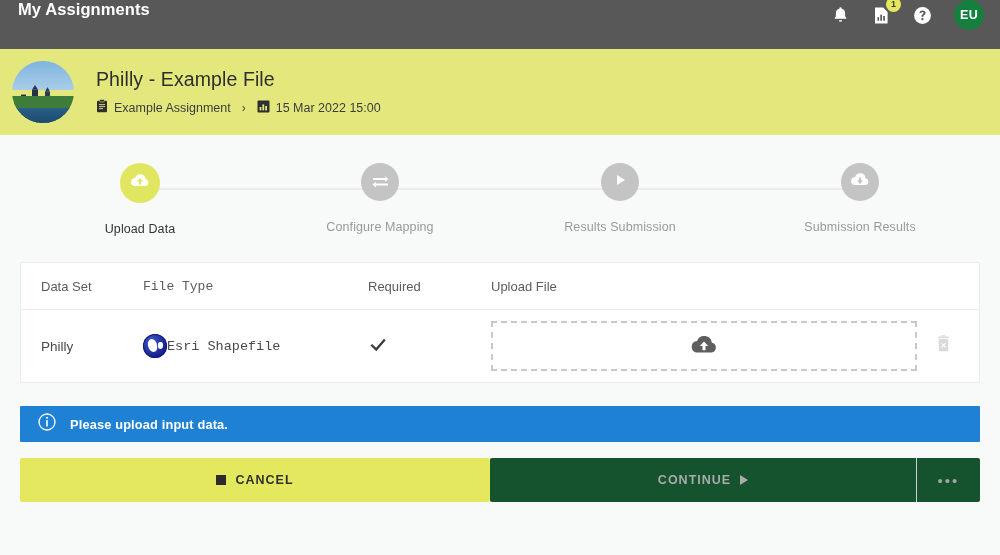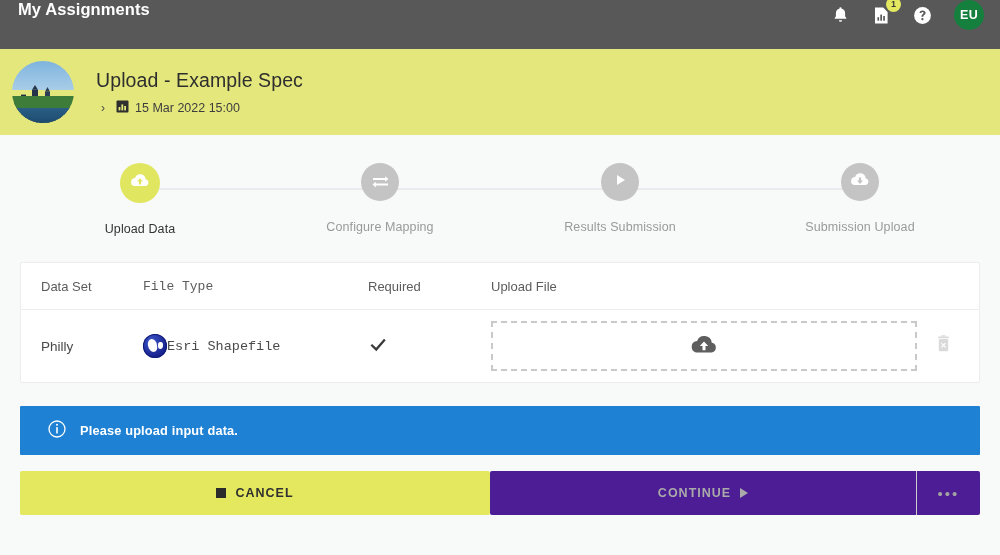--- a/index.html
+++ b/index.html
@@ -214,26 +214,26 @@
   }
   .dropzone-texts { display: flex; flex-direction: column; gap: 2px; }
   .dz-primary { font-size: 13px; color: #555555; }
   .dz-secondary { font-size: 11.5px; color: #707070; }
   .delete-cell { display: flex; justify-content: center; align-items: center; }
   .trash-btn { cursor: pointer; opacity: .55; }
 
   
   .info-banner {
     margin: 23px 20px 0 20px;
-    height: 49px;
+    height: 36px;
     background: #1f81d4;
     display: flex;
     align-items: center;
     gap: 14px;
-    padding-left: 28px;
+    padding-left: 18px;
     color: #ffffff;
     border-radius: 1px;
   }
   .info-text { font-size: 12.8px; font-weight: bold; letter-spacing: .15px; }
 
   
   .actions {
     display: flex;
     margin: 16px 20px 0 20px;
   }
@@ -251,21 +251,21 @@
     letter-spacing: 1px;
     color: #303030;
     cursor: pointer;
     border-radius: 2px;
   }
   .stop-sq { width: 10px; height: 10px; background: #2b2b2b; display: inline-block; }
   .btn-continue-group {
     flex: 1;
     display: flex;
     height: 44px;
-    background: #4c1d95;
+    background: #14532d;
     border-radius: 2px;
     overflow: hidden;
   }
   .btn-continue {
     flex: 1;
     background: transparent;
     border: none;
     display: flex;
     align-items: center;
     justify-content: center;
@@ -351,22 +351,34 @@
       <polygon points="35.5,2 33,7 38,7" fill="#2b3c54"></polygon>
       <rect x="39" y="17" width="5" height="23" fill="#32455e"></rect>
       <rect x="45" y="12" width="6" height="28" fill="#22314a"></rect>
       <rect x="52" y="20" width="6" height="20" fill="#2e4159"></rect>
     </svg>
     <div class="trees"></div>
     <div class="water"></div>
   </div>
 
   <div class="header-text">
-    <div class="spec-title">Upload - Example Spec</div>
+    <div class="spec-title">Philly - Example File</div>
     <div class="breadcrumb">
+      <span class="crumb">
+        <span>
+          <svg width="12" height="14" viewBox="0 0 12 14">
+            <rect x="1" y="1.8" width="10" height="11.5" rx="1" fill="#2f2f2f"></rect>
+            <rect x="3.6" y="0.4" width="4.8" height="2.6" rx="1" fill="#2f2f2f" stroke="#e4e87c" stroke-width=".6"></rect>
+            <rect x="3" y="5.2" width="6" height=".9" fill="#e4e87c"></rect>
+            <rect x="3" y="7.2" width="6" height=".9" fill="#e4e87c"></rect>
+            <rect x="3" y="9.2" width="4" height=".9" fill="#e4e87c"></rect>
+          </svg>
+        </span>
+        <span>Example Assignment</span>
+      </span>
       <span class="sep">›</span>
       <span class="crumb">
         <span>
           <svg width="13" height="13" viewBox="0 0 13 13">
             <rect x="0.5" y="0.5" width="12" height="12" rx="1" fill="#2f2f2f"></rect>
             <rect x="2.6" y="7" width="1.8" height="3.4" fill="#e4e87c"></rect>
             <rect x="5.4" y="4.4" width="1.8" height="6" fill="#e4e87c"></rect>
             <rect x="8.2" y="6" width="1.8" height="4.4" fill="#e4e87c"></rect>
           </svg>
         </span>
@@ -419,21 +431,21 @@
   <div class="step">
 
     <div class="step-circle">
       <span>
         <svg width="20" height="16" viewBox="0 0 20 16">
           <path d="M15.6 6.2A5.4 5.4 0 0 0 5.1 5 4.1 4.1 0 0 0 4.3 13.1h11a3.5 3.5 0 0 0 .3-6.9z" fill="#ffffff"></path>
           <path d="M10 11.9l-3-3.3h1.9v-3h2.2v3H13z" fill="#c4c4c4"></path>
         </svg>
       </span>
     </div>
-    <div class="step-label">Submission Upload</div>
+    <div class="step-label">Submission Results</div>
   </div>
 </div>
 
 <div class="card">
 
   <div class="table-head">
     <div class="col-dataset">Data Set</div>
     <div class="col-filetype">File Type</div>
     <div class="col-required">Required</div>
     <div class="col-upload">Upload File</div>

